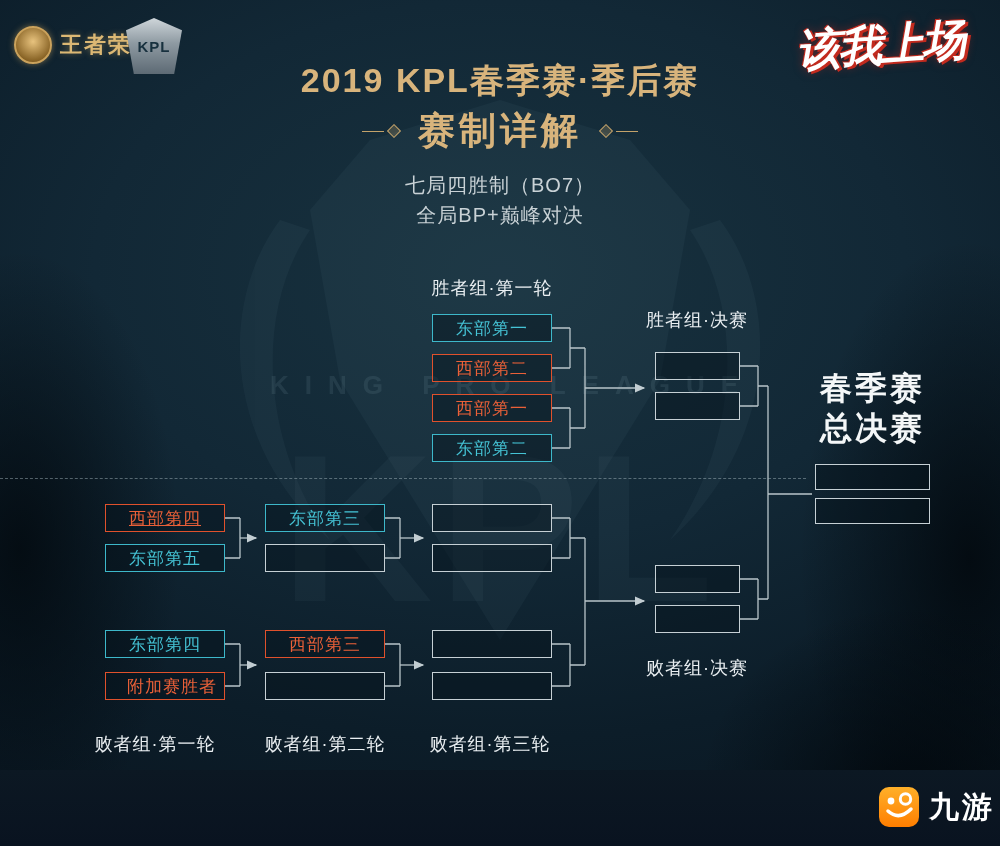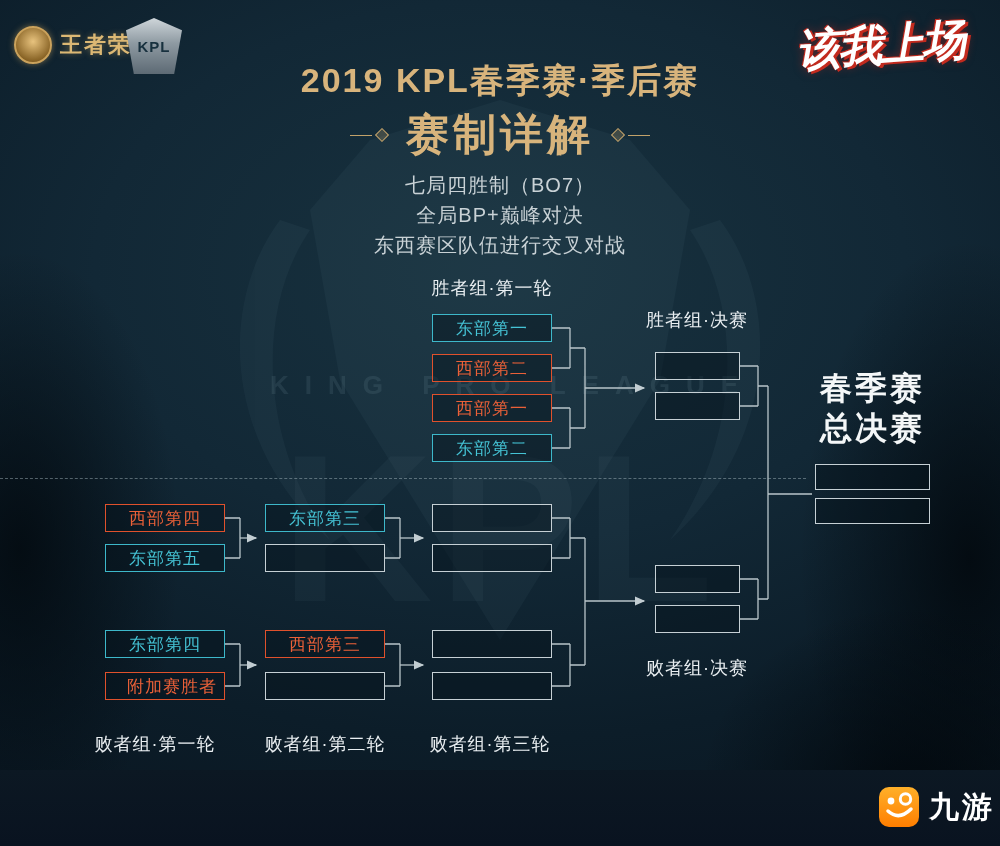--- a/index.html
+++ b/index.html
@@ -31,21 +31,21 @@
     background:linear-gradient(180deg,#cfd6da 0%,#8e9aa2 45%,#5d6a74 100%);}
   .kplbadge span{font-size:15px;font-weight:700;color:#17303e;letter-spacing:1px;}
   .slogan{left:790px;top:16px;width:180px;text-align:center;transform:rotate(-4deg);}
   .slogan-text{font-size:44px;font-weight:700;font-style:italic;color:#fff;letter-spacing:-2px;
     font-family:"Liberation Serif","DejaVu Serif",serif;
     text-shadow:3px 2px 0 #c22a1e, -1px -1px 0 #c22a1e, 0 0 10px rgba(194,42,30,.55);}
   
   .title-main{left:0;right:0;top:58px;text-align:center;font-size:34px;font-weight:700;
     color:#d8b47c;letter-spacing:2px;}
   .title-sub-row{left:0;right:0;top:106px;display:flex;align-items:center;justify-content:center;gap:14px;}
-  .title-sub{font-size:43px;font-weight:700;color:#d8b47c;letter-spacing:4px;}
+  .title-sub{font-size:37px;font-weight:700;color:#d8b47c;letter-spacing:4px;}
   .orn{display:flex;align-items:center;}
   .orn .line{width:22px;height:1px;background:#c2a26a;}
   .orn .dia{width:8px;height:8px;border:1px solid #c2a26a;transform:rotate(45deg);margin:0 5px;background:rgba(194,162,106,.25);}
   .rules{left:0;right:0;top:170px;text-align:center;font-size:20px;line-height:30px;color:#c9d2d6;letter-spacing:1px;}
   
   .lbl{position:absolute;font-size:18px;color:#e9eef1;text-align:center;letter-spacing:1px;}
   .slot{position:absolute;width:120px;height:28px;box-sizing:border-box;border:1px solid #c6d0d5;
     display:flex;align-items:center;justify-content:center;font-size:17px;letter-spacing:1px;
     background:rgba(6,20,28,.45);}
   .slot.east{border-color:#3db8ca;color:#45c3d5;}
@@ -99,21 +99,20 @@
       </span>
     <span class="title-sub">赛制详解</span>
     <span class="orn">
         <span class="dia"></span>
         <span class="line"></span>
       </span>
   </div>
   <div class="abs rules">
     <div>七局四胜制（BO7）</div>
     <div>全局BP+巅峰对决</div>
-    <div>东西赛区队伍进行交叉对战</div>
   </div>
 
   <svg class="abs connectors" width="1000" height="846" viewBox="0 0 1000 846">
     <defs>
       <marker id="arr" markerWidth="9" markerHeight="8" refX="7" refY="3.5" orient="auto">
         <path d="M0,0 L8,3.5 L0,7 Z" fill="#c2cdd2"></path>
       </marker>
     </defs>
     <path d="M552 328 H570 M552 368 H570 M570 328 V368 M570 348 H585
              M552 408 H570 M552 448 H570 M570 408 V448 M570 428 H585
@@ -149,21 +148,21 @@
   <div class="slot small" style="left:655px;top:352px;"></div>
   <div class="slot small" style="left:655px;top:392px;"></div>
 
   <div class="abs gftitle">
     <div>春季赛</div>
     <div>总决赛</div>
   </div>
   <div class="slot gf" style="left:815px;top:464px;"></div>
   <div class="slot gf" style="left:815px;top:498px;"></div>
 
-  <div class="slot west" style="left:105px;top:504px;">西部第四</div>
+  <div class="slot west" style="left:105px;top:504px;text-decoration:underline;">西部第四</div>
   <div class="slot east" style="left:105px;top:544px;">东部第五</div>
   <div class="slot east" style="left:105px;top:630px;">东部第四</div>
   <div class="slot west" style="left:105px;top:672px;padding-left:14px;">附加赛胜者</div>
 
   <div class="slot east" style="left:265px;top:504px;">东部第三</div>
   <div class="slot" style="left:265px;top:544px;"></div>
   <div class="slot west" style="left:265px;top:630px;">西部第三</div>
   <div class="slot" style="left:265px;top:672px;"></div>
 
   <div class="slot" style="left:432px;top:504px;"></div>

